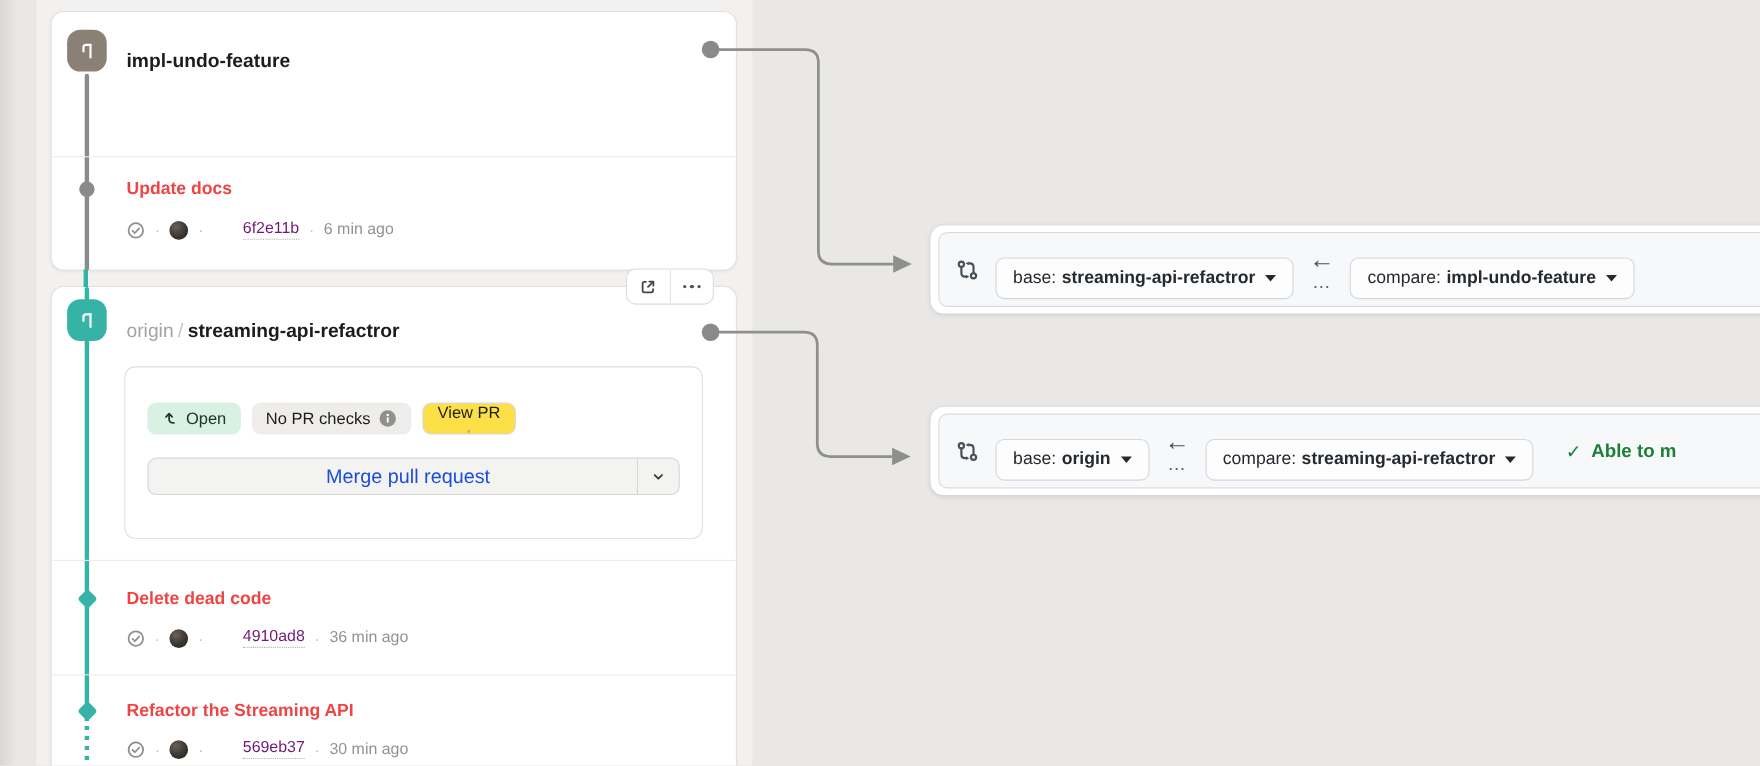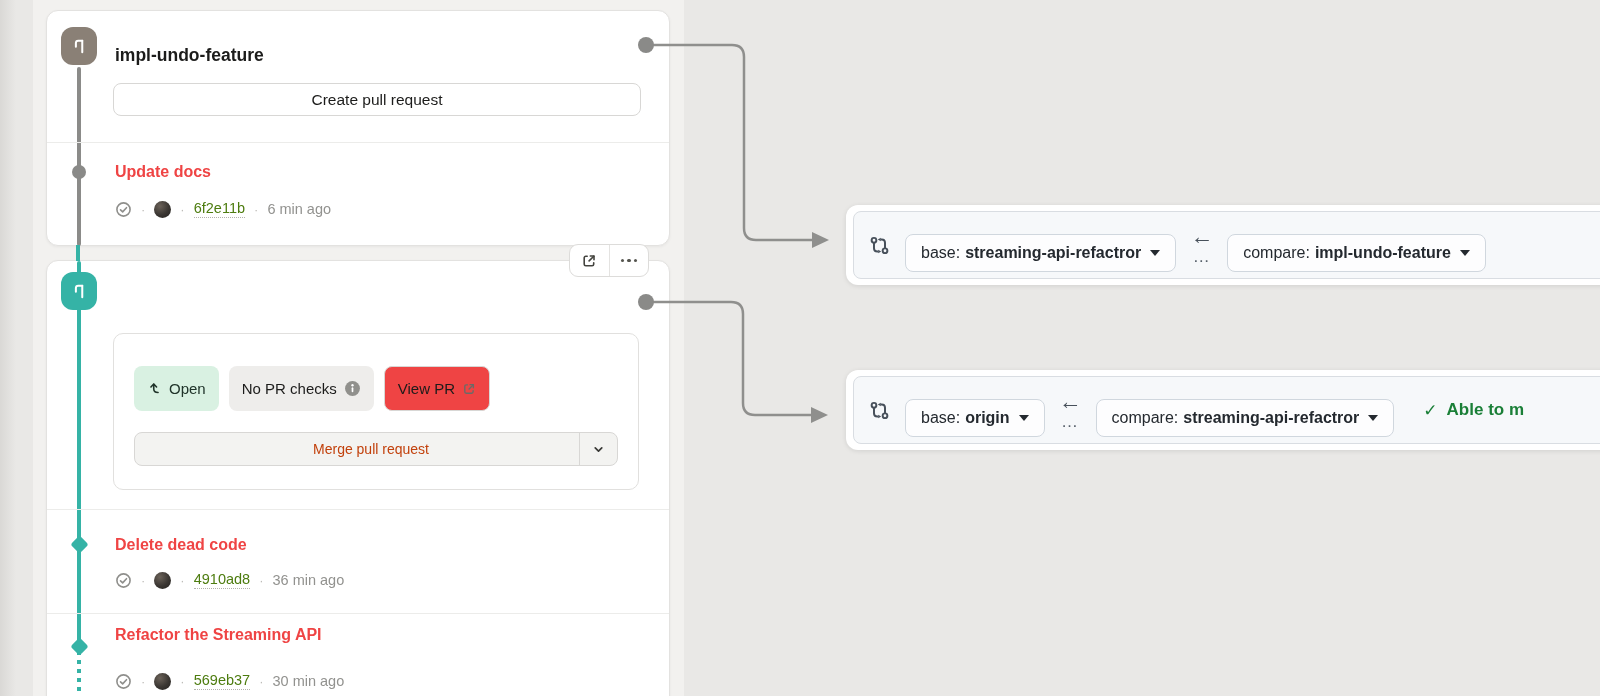--- a/index.html
+++ b/index.html
@@ -48,44 +48,44 @@
 
   .commit-dot { position:absolute; left:25px; width:14px; height:14px; border-radius:50%; background:#8a8a88; }
   .commit-diamond { position:absolute; left:25.5px; width:13px; height:13px; background:#35b3a6;
     border-radius:3px; transform:rotate(45deg); }
   .commit-title { position:absolute; left:68px; font-size:16px; font-weight:600; color:#ef4444; white-space:nowrap; }
   .meta { position:absolute; left:68px; display:flex; align-items:center; gap:9px;
     color:#92928f; font-size:14.5px; white-space:nowrap; }
   .meta .sep { color:#bdbcb8; font-size:13px; }
   .avatar { width:17px; height:17px; border-radius:50%;
     background: radial-gradient(circle at 35% 30%, #6b6259 0%, #3a3632 55%, #23201d 100%); }
-  .hash { color:#4d7c0f; border-bottom:1.5px dotted #b3b2ad; padding-bottom:1px; cursor:pointer; }
+  .hash { color:#701a75; border-bottom:1.5px dotted #b3b2ad; padding-bottom:1px; cursor:pointer;margin-left:27px; }
 
   .float-btns { position:absolute; left:522px; top:-17px; width:80px; height:33px; background:#fff;
     border:1px solid #dddcda; border-radius:9px; display:flex; z-index:6; overflow:hidden; }
   .float-btns .half { flex:1; display:flex; align-items:center; justify-content:center; cursor:pointer; }
   .float-btns .half + .half { border-left:1px solid #e4e3e1; }
   .kebab-dots { display:flex; gap:3px; }
   .kebab-dots i { width:3.5px; height:3.5px; border-radius:50%; background:#55554f; }
 
   .pr-card { position:absolute; left:66px; top:72px; width:526px; height:157px;
     border:1px solid #e1e0de; border-radius:10px; padding:17px 20px 0; background:#fff; }
   .pr-heading { font-size:16.5px; white-space:nowrap; }
   .pr-label { color:#8f8f8b; }
   .pr-name { font-weight:700; color:#1c1c1b; padding-left:4px; }
   .badges { display:flex; gap:10px; margin-top:15px; }
-  .badge { height:45px; display:flex; align-items:center; gap:7px; padding:0 13px;
+  .badge { height:29px; display:flex; align-items:center; gap:7px; padding:0 13px;
     border-radius:8px; font-size:15px; color:#20342a; }
   .badge.open { background:#d9f1e2; font-weight:500; }
   .badge.checks { background:#eeedeb; color:#1c1c1b; }
-  .badge.viewpr { background:#ef4444; border:1px solid #d8d7d5; color:#1c1c1b; cursor:pointer; }
+  .badge.viewpr { background:#fde047; border:1px solid #d8d7d5; color:#1c1c1b; cursor:pointer;flex-direction:column; }
   .merge-row { margin-top:21px; height:34px; display:flex; border:1px solid #d8d7d5;
     border-radius:8px; overflow:hidden; background:#f3f3f1; }
   .merge-main { flex:1; display:flex; align-items:center; justify-content:center;
-    font-size:14px; font-weight:500; color:#c2410c; cursor:pointer;padding-left:28px; }
+    font-size:18px; font-weight:500; color:#1d4ed8; cursor:pointer;padding-left:28px; }
   .merge-caret { width:38px; border-left:1px solid #d8d7d5; display:flex; align-items:center;
     justify-content:center; cursor:pointer; }
 
   
   .gh-card { position:absolute; left:846px; width:780px; height:80px; background:#fff;
     border-radius:12px; box-shadow:0 1px 5px rgba(0,0,0,.10); }
   #tb1 { top:205px; } #tb2 { top:370px; }
   .gh-bar { position:absolute; left:7px; top:6px; right:7px; bottom:6px; background:#f6f8fa;
     border:1px solid #d9dde2; border-radius:8px; display:flex; align-items:center;
     padding:0 15px; gap:15px; overflow:hidden; }
@@ -118,21 +118,20 @@
   <div class="vline gray"></div>
 
   <div class="branch-icon gray">
     <svg class="icon-svg" width="17" height="17" viewBox="0 0 16 16" fill="none" stroke="#fff" stroke-width="1.9" stroke-linecap="round">
       <path d="M10.6 2.6 V13.4"></path>
         <path d="M10.6 2.6 H6.8 Q4.6 2.6 4.6 4.8 V8.2"></path>
     </svg>
   </div>
   <div class="branch-title">impl-undo-feature</div>
 
-  <button class="cpr-btn">Create pull request</button>
 
   <div class="hdiv" style="top:131px"></div>
 
   <div class="commit-dot" style="top:154px"></div>
   <div class="commit-title" style="top:152px">Update docs</div>
   <div class="meta" style="top:189px">
     <svg class="icon-svg" width="17" height="17" viewBox="0 0 16 16" fill="none" stroke="#8f8f8c" stroke-width="1.5" stroke-linecap="round" stroke-linejoin="round">
       <circle cx="8" cy="8" r="6.2"></circle>
         <path d="M5.2 8.3 L7.2 10.2 L10.8 6.3"></path>
     </svg>
@@ -164,20 +163,23 @@
           <i></i>
         </span>
     </div>
   </div>
 
   <div class="branch-icon teal">
     <svg class="icon-svg" width="17" height="17" viewBox="0 0 16 16" fill="none" stroke="#fff" stroke-width="1.9" stroke-linecap="round">
       <path d="M10.6 2.6 V13.4"></path>
         <path d="M10.6 2.6 H6.8 Q4.6 2.6 4.6 4.8 V8.2"></path>
     </svg>
+  </div>
+  <div class="branch-title">
+    <span class="remote">origin</span><span class="remote-sep">/</span><span class="branch-name-strong">streaming-api-refactror</span>
   </div>
 
   <div class="pr-card">
     <div class="badges">
       <div class="badge open">
         <svg class="icon-svg" width="15" height="15" viewBox="0 0 16 16" fill="none" stroke="#20342a" stroke-width="1.7" stroke-linecap="round" stroke-linejoin="round">
           <path d="M4.2 6.4 L7.2 3.2 L10.2 6.4"></path>
             <path d="M7.2 3.6 V8.6 Q7.2 12.2 11.8 12.2"></path>
         </svg>
         <span>Open</span>
@@ -222,21 +224,21 @@
     <span class="avatar"></span>
     <span class="sep">·</span>
     <span class="hash">4910ad8</span>
     <span class="sep">·</span>
     <span>36 min ago</span>
   </div>
 
   <div class="hdiv" style="top:352px"></div>
 
   <div class="commit-diamond" style="top:379px"></div>
-  <div class="commit-title" style="top:365px">Refactor the Streaming API</div>
+  <div class="commit-title" style="top:377px">Refactor the Streaming API</div>
   <div class="meta" style="top:411px">
     <svg class="icon-svg" width="17" height="17" viewBox="0 0 16 16" fill="none" stroke="#8f8f8c" stroke-width="1.5" stroke-linecap="round" stroke-linejoin="round">
       <circle cx="8" cy="8" r="6.2"></circle>
         <path d="M5.2 8.3 L7.2 10.2 L10.8 6.3"></path>
     </svg>
     <span class="sep">·</span>
     <span class="avatar"></span>
     <span class="sep">·</span>
     <span class="hash">569eb37</span>
     <span class="sep">·</span>

